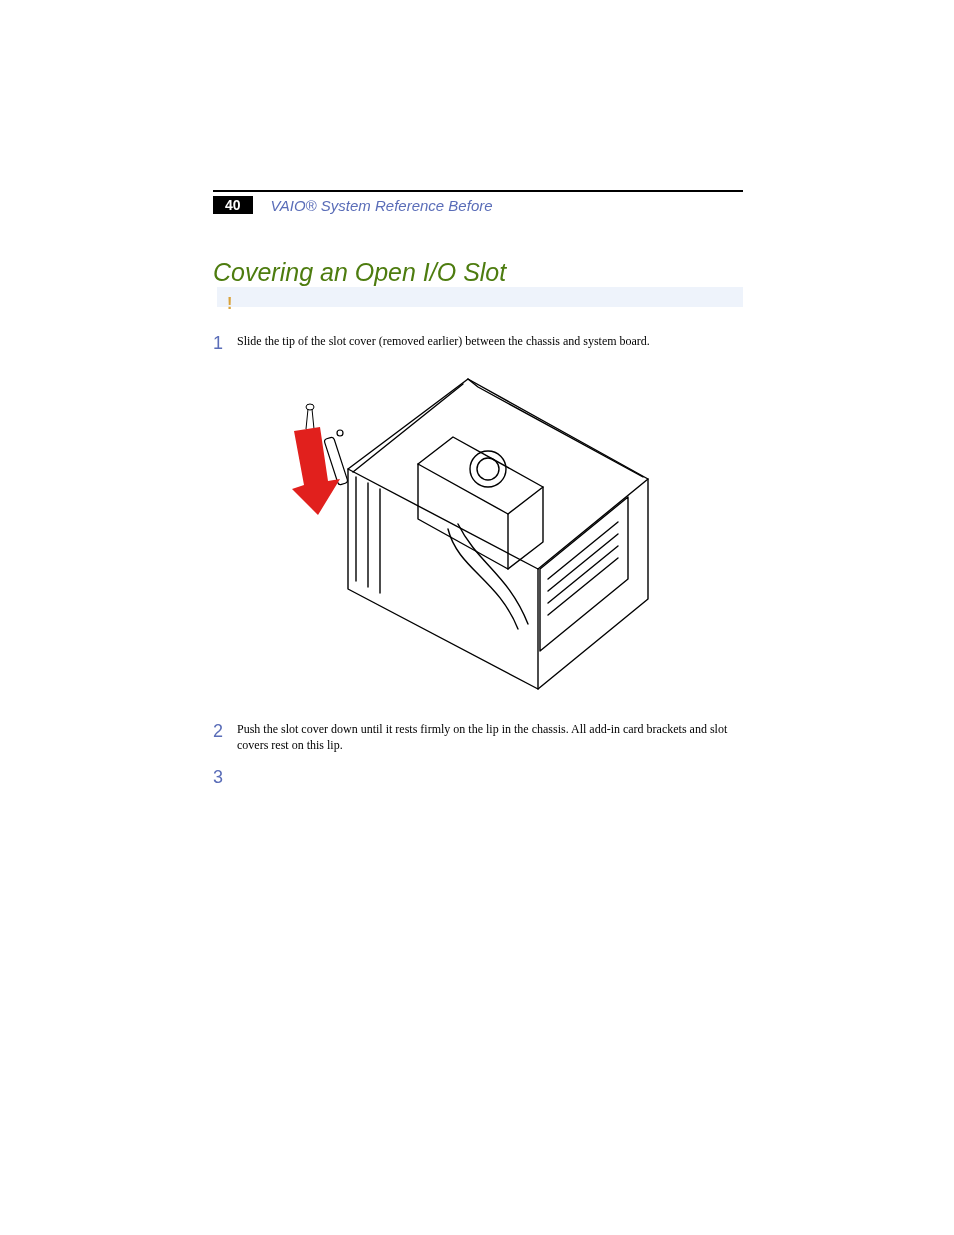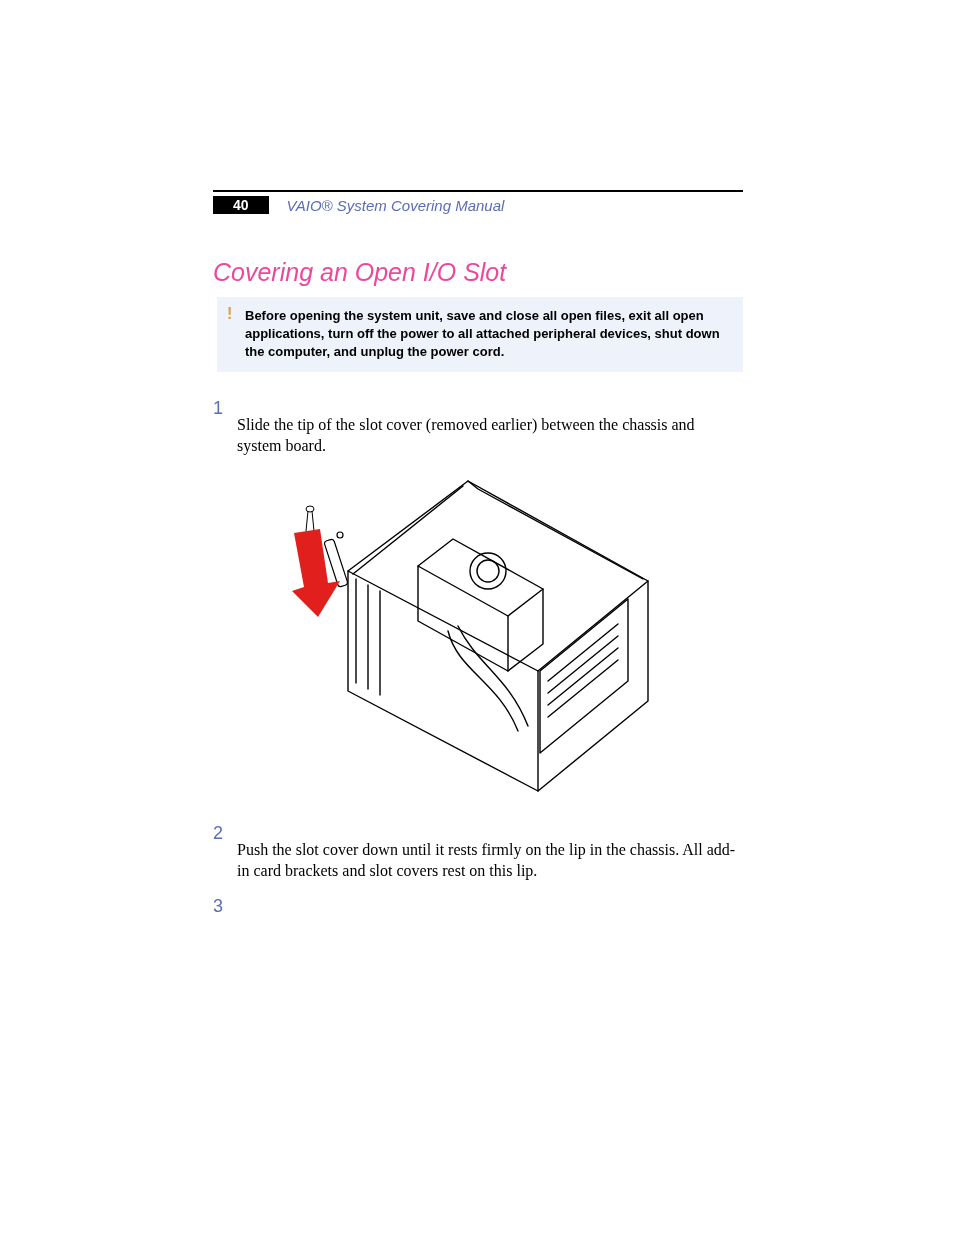--- a/index.html
+++ b/index.html
@@ -23,36 +23,36 @@
     border-top: 2px solid #000;
     padding-top: 4px;
     margin-bottom: 44px;
   }
   .page-num-box {
     background: #000;
     color: #fff;
     font-family: Arial, Helvetica, sans-serif;
     font-weight: bold;
     font-size: 14px;
-    padding: 2px 20px;
+    padding: 2px 12px;
     margin-right: 18px;
     line-height: 1;
   }
   .manual-title {
     color: #5a6db8;
     font-style: italic;
     font-size: 15px;
     font-family: 'Trebuchet MS', Arial, sans-serif;
   }
   .section-heading {
-    color: #ec4899;
+    color: #4d7c0f;
     font-style: italic;
     font-size: 25px;
     font-family: 'Trebuchet MS', Arial, sans-serif;
-    margin-bottom: 10px;
+    margin-bottom: 0;
     font-weight: 500;
   }
   .intro {
     font-size: 16px;
     line-height: 1.35;
     margin-bottom: 18px;
   }
   .warning-box {
     background: #eef3fb;
     padding: 10px 14px 10px 28px;
@@ -81,49 +81,47 @@
   }
   .step-num {
     color: #5a6db8;
     font-family: 'Trebuchet MS', Arial, sans-serif;
     font-size: 18px;
     width: 24px;
     flex-shrink: 0;
     line-height: 1.2;
   }
   .step-text {
-    font-size: 16px;
+    font-size: 12px;
     line-height: 1.35;
-    margin-top: 16px;
   }
   .figure {
     margin: 8px 0 18px 0;
     text-align: center;
   }
   .figure svg {
     width: 400px;
     height: 330px;
   }
 </style>
 </head>
 <body>
 
 <div class="page">
 
   <div class="header-row">
     <div class="page-num-box">40</div>
-    <div class="manual-title">VAIO® System Covering Manual</div>
+    <div class="manual-title">VAIO® System Reference Before</div>
   </div>
 
   <h2 class="section-heading">Covering an Open I/O Slot</h2>
 
 
   <div class="warning-box">
     <span class="warning-bang">!</span>
-    <div class="warning-text">Before opening the system unit, save and close all open files, exit all open applications, turn off the power to all attached peripheral devices, shut down the computer, and unplug the power cord.</div>
   </div>
 
   <div class="step">
     <div class="step-num">1</div>
     <div class="step-text">Slide the tip of the slot cover (removed earlier) between the chassis and system board.</div>
   </div>
 
   <div class="figure">
     <svg viewBox="0 0 400 330">
 

